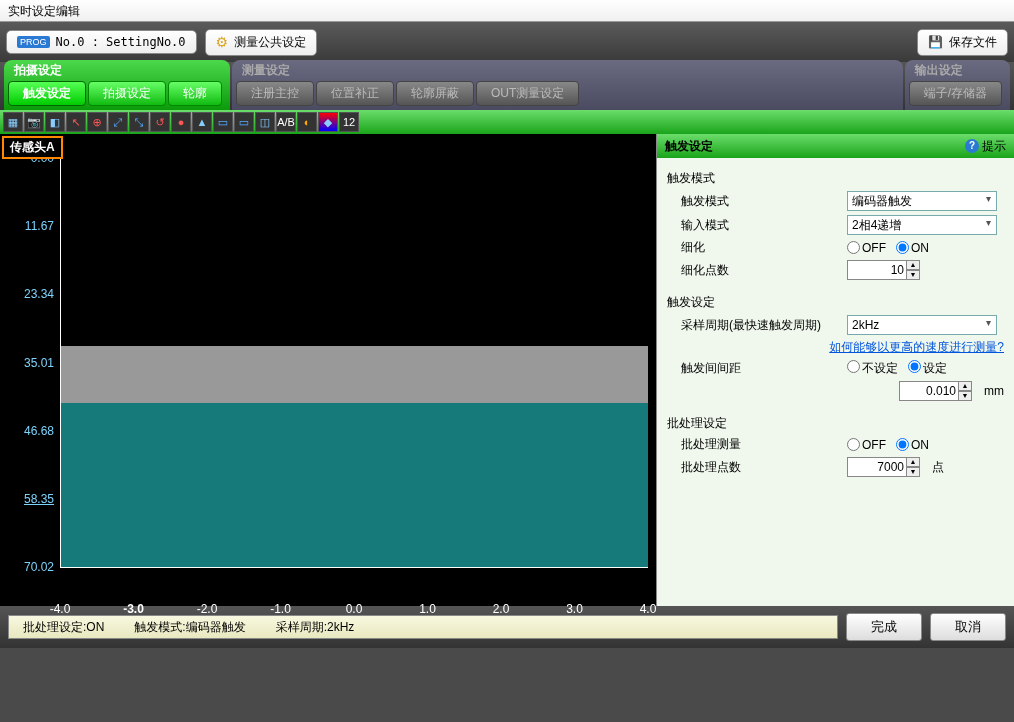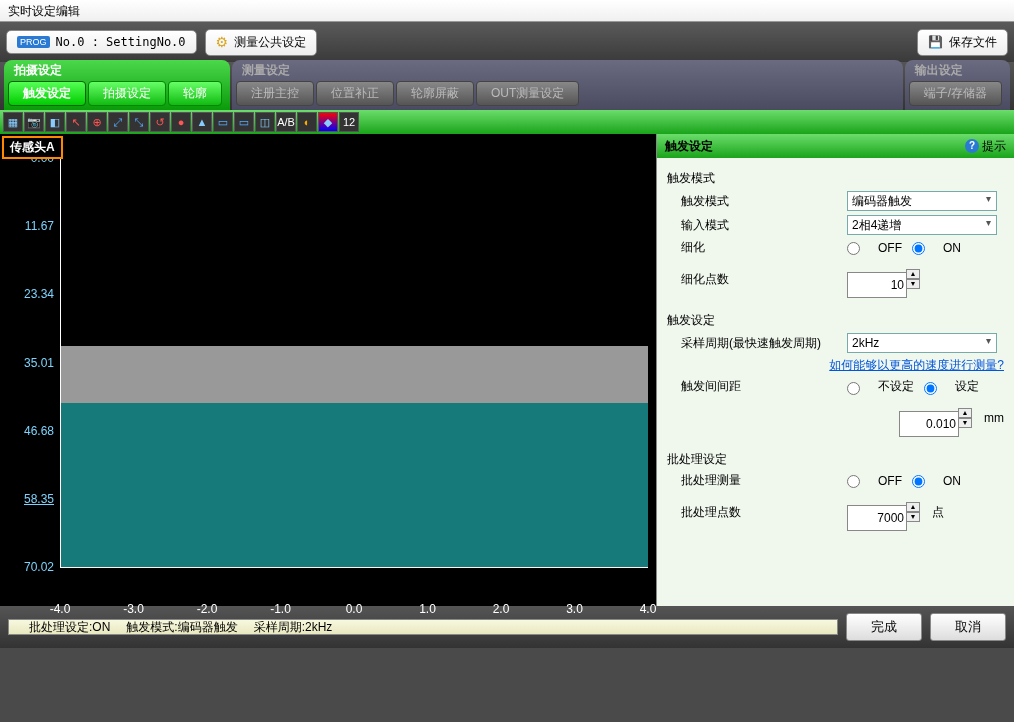--- a/index.html
+++ b/index.html
@@ -52,30 +52,30 @@
 
 .side-body { flex: 1; padding: 6px 10px; overflow-y: auto; }
 .sect-title { font-size: 12px; color: #000; margin: 6px 0 4px 0; }
 .row { display: flex; align-items: center; margin: 4px 0 4px 14px; gap: 6px; }
 .row-label { width: 160px; font-size: 12px; color: #000; }
 .row-detail { margin-left: 14px; font-size: 12px; margin-bottom: 2px; }
 .selectx { width: 150px; height: 20px; border: 1px solid #7aa; background: #fff; padding: 0 4px; font-size: 12px; appearance: none; position: relative; }
 .selectwrap { position: relative; width: 150px; }
 .selectwrap::after { content: "▾"; position: absolute; right: 6px; top: 2px; font-size: 10px; color: #555; pointer-events: none; }
 .radio-grp { display: flex; gap: 10px; align-items: center; }
-.radio-grp label { display: flex; align-items: flex-end; gap: 18px; font-size: 12px; }
-.spinner { width: 60px; height: 20px; border: 1px solid #888; text-align: right; padding: 12px 2px; font-size: 12px; margin-top: 12px; }
+.radio-grp label { display: flex; align-items: flex-start; gap: 2px; font-size: 12px; }
+.spinner { width: 60px; height: 20px; border: 1px solid #888; text-align: right; padding: 0 2px; font-size: 12px; }
 .spinwrap { display: flex; align-items: center; }
 .spinbtns { display: flex; flex-direction: column; margin-left: -1px; }
 .spinbtns span { width: 14px; height: 10px; border: 1px solid #888; background: #eee; font-size: 7px; line-height: 8px; text-align: center; cursor: pointer; }
 .unit { margin-left: 6px; font-size: 12px; }
 .linkx { color: #0055dd; text-decoration: underline; font-size: 12px; cursor: pointer; }
 
 .statusbar { height: 42px; background: linear-gradient(#555, #333); display: flex; align-items: center; padding: 4px 8px; gap: 8px; }
-.status-strip { flex: 1; height: 16px; background: linear-gradient(#f8f8e0, #e8e8c0); border: 1px solid #888; display: flex; align-items: center; padding: 0 20px; gap: 16px; font-size: 12px; }
+.status-strip { flex: 1; height: 24px; background: linear-gradient(#f8f8e0, #e8e8c0); border: 1px solid #888; display: flex; align-items: center; padding: 0 14px; gap: 30px; font-size: 12px; }
 .finbtn { background: linear-gradient(#fff, #ddd); border: 1px solid #888; border-radius: 3px; padding: 4px 24px; cursor: pointer; font-size: 13px; }
 </style>
 </head>
 <body>
 
 <div class="titlebar">实时设定编辑</div>
 
 <div class="toolbar-top">
   <div class="pill">
     <span style="background:#2a7ad4;color:#fff;padding:1px 3px;font-size:9px;border-radius:2px;">PROG</span>
@@ -154,21 +154,21 @@
             <div class="ytick" style="top: 16.6667%;">11.67</div>
             <div class="ytick" style="top: 33.3333%;">23.34</div>
             <div class="ytick" style="top: 50%;">35.01</div>
             <div class="ytick" style="top: 66.6667%;">46.68</div>
             <div class="ytick" style="top: 83.3333%; text-decoration: underline;">58.35</div>
             <div class="ytick" style="top: 100%;">70.02</div>
           </div>
       </div>
       <div class="xaxis" id="xaxis">
           <div class="xtick" style="left: 0%;">-4.0</div>
-          <div class="xtick" style="left: 12.5%;">-3.0</div>
+          <div class="xtick" style="left: 12.5%; font-weight: bold;">-3.0</div>
           <div class="xtick" style="left: 25%;">-2.0</div>
           <div class="xtick" style="left: 37.5%;">-1.0</div>
           <div class="xtick" style="left: 50%;">0.0</div>
           <div class="xtick" style="left: 62.5%;">1.0</div>
           <div class="xtick" style="left: 75%;">2.0</div>
           <div class="xtick" style="left: 87.5%;">3.0</div>
           <div class="xtick" style="left: 100%;">4.0</div>
         </div>
     </div>
   </div>

